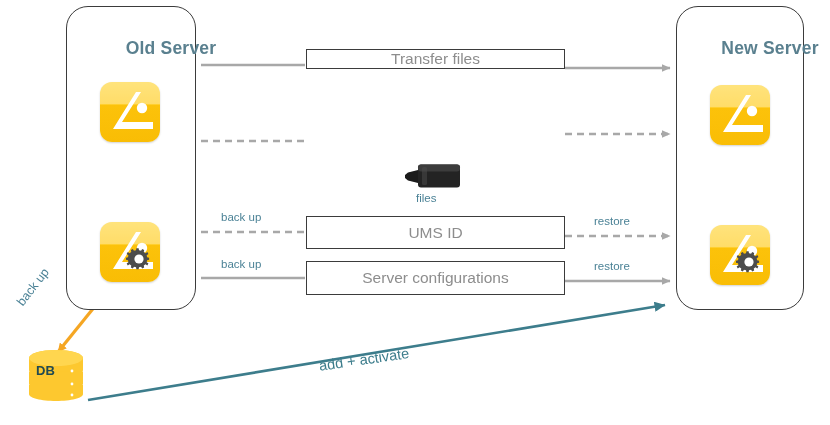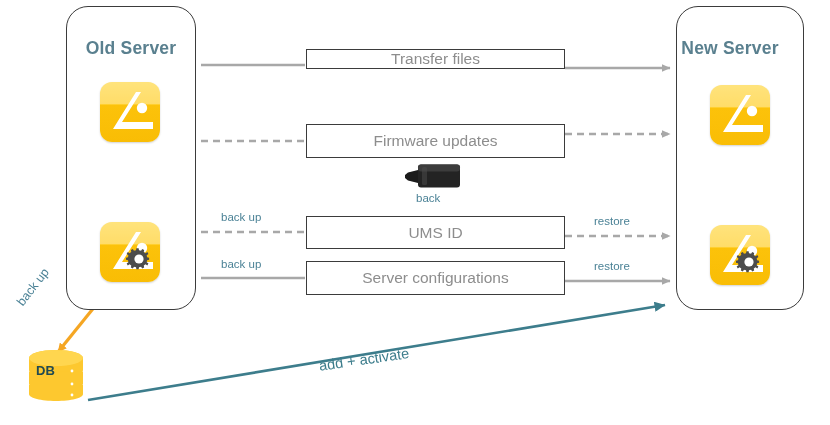--- a/index.html
+++ b/index.html
@@ -10,21 +10,21 @@
   .svg-layer{position:absolute;left:0;top:0;width:830px;height:425px;}
 
   
   .server-box{position:absolute;border:1.6px solid #3b3b3b;border-radius:22px;
               background:#fff;box-sizing:border-box;}
   #old-server-box{left:66px;top:6px;width:130px;height:304px;}
   #new-server-box{left:676px;top:6px;width:128px;height:304px;}
 
   .server-title{position:absolute;width:100%;text-align:center;
                 color:#5a808f;font-weight:bold;font-size:17.5px;
-                letter-spacing:.2px;}
+                letter-spacing:.2px;margin-left:40px;}
 
   
   .prod-icon{position:absolute;width:60px;height:60px;border-radius:12px;
              background:linear-gradient(180deg,#ffd94a 0%,#ffcf2e 38%,#fcc20a 39%,#f9bd05 100%);
              overflow:hidden;box-shadow:0 1px 2px rgba(0,0,0,.18);}
   .prod-icon .gloss{position:absolute;left:0;top:0;width:100%;height:36%;
              background:rgba(255,255,255,.28);}
   .prod-icon svg{position:absolute;left:0;top:0;}
 
   
@@ -147,33 +147,32 @@
                  L-21,1.4 L-21,-2.2 L-17.7,-2.8 L-17.1,-6.1 L-19.9,-8
                  L-18.1,-11.1 L-15.3,-9.2 L-12.5,-11.1 L-13.1,-14.4
                  L-10,-16.2 L-8.1,-13.4 L-4.8,-14 L-4.2,-17.3 L-0.6,-17.3 Z" transform="scale(0.62)"></path>
         <circle cx="0" cy="0" r="4.6" fill="#ffffff"></circle>
       </g>
     </svg>
   </div>
 
   <div class="label-box" style="left:306px;top:49px;width:259px;height:20px;">Transfer files</div>
 
-  <div class="label-box" style="left:306px;top:124px;width:259px;height:34px;">Firmware updates</div>
 
   <div class="label-box" style="left:306px;top:261px;width:259px;height:34px;">Server configurations</div>
 
   <div class="label-box" style="left:306px;top:216px;width:259px;height:33px;">UMS ID</div>
 
   <svg id="usb-stick" viewBox="0 0 58 26">
     <rect x="14" y="1.5" width="42" height="23" rx="3" fill="#232323"></rect>
     <rect x="14" y="1.5" width="42" height="7" rx="3" fill="#3c3c3c"></rect>
     <path d="M14,7 L4,9.5 L1,12 L1,15 L4,17.5 L14,20 Z" fill="#1b1b1b"></path>
     <rect x="18" y="4" width="5" height="18" rx="1.5" fill="#4a4a4a" opacity=".55"></rect>
   </svg>
-  <div class="mini-label" style="left:416px;top:192px;">back</div>
+  <div class="mini-label" style="left:416px;top:192px;">files</div>
 
   <div class="mini-label" style="left:221px;top:211px;">back up</div>
   <div class="mini-label" style="left:221px;top:258px;">back up</div>
   <div class="mini-label" style="left:594px;top:215px;">restore</div>
   <div class="mini-label" style="left:594px;top:260px;">restore</div>
 
   <svg id="db-cylinder" viewBox="0 0 58 58">
     <g fill="#fdc82f">
       <path d="M2,10 L2,22 C2,26 14,29 29,29 C44,29 56,26 56,22 L56,10 Z"></path>
       <path d="M2,23.5 L2,35.5 C2,39.5 14,42.5 29,42.5 C44,42.5 56,39.5 56,35.5 L56,23.5 Z"></path>

